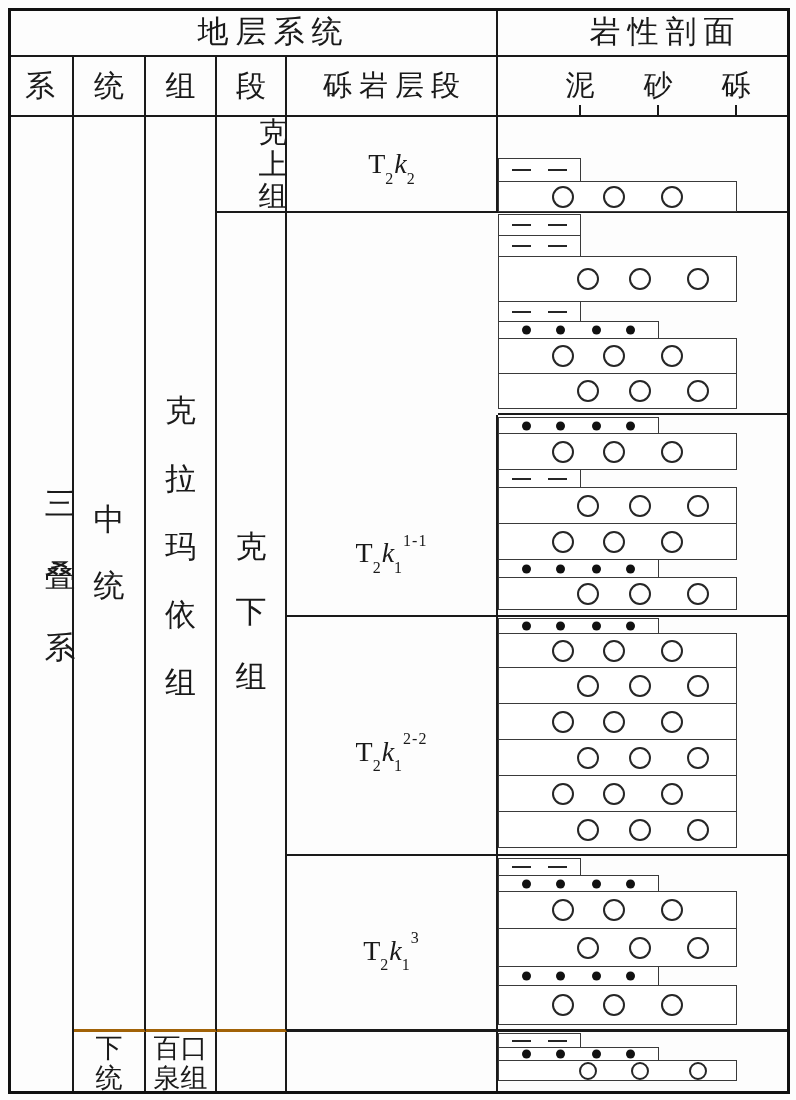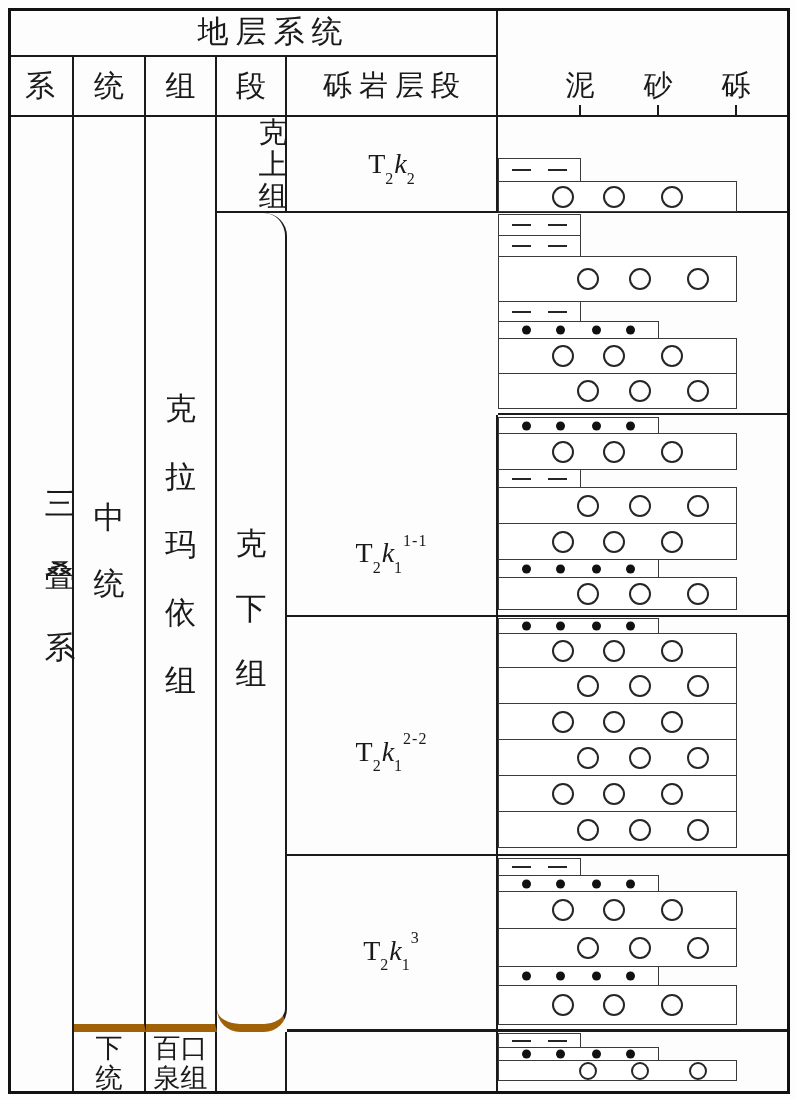--- a/index.html
+++ b/index.html
@@ -8,21 +8,21 @@
     font-family:"Liberation Serif","DejaVu Serif",serif;color:#1a1a1a;
     overflow:hidden;
   }
   .tbl{position:absolute;left:8px;top:8px;width:782px;height:1086px;}
   .cell{
     position:absolute;box-sizing:border-box;background:transparent;
     display:flex;align-items:center;justify-content:center;text-align:center;
   }
   .br2{border-right:2px solid #1a1a1a;}
   .bb2{border-bottom:2px solid #1a1a1a;}
-  .bb3{border-bottom:8px solid #a16207;}
+  .bb3{border-bottom:3px solid #a16207;}
   .outer-border{
     position:absolute;left:0;top:0;width:100%;height:100%;box-sizing:border-box;
     border:3px solid #111;pointer-events:none;z-index:40;
   }
   
   .title{font-size:31px;letter-spacing:7px;text-indent:7px;margin-left:36px;}
   .colhead{font-size:30px;}
   .unithead{font-size:29px;letter-spacing:7px;text-indent:7px;}
   
   .scale-cell{position:relative;}
@@ -67,20 +67,23 @@
 </style>
 </head>
 <body>
 
 <div class="stage">
   <div class="tbl" id="grid">
 
     <div class="cell br2 bb2" style="left:0;top:0;width:490px;height:49px;">
       <span class="title">地层系统</span>
     </div>
+    <div class="cell bb2" style="left:490px;top:0;width:292px;height:49px;">
+      <span class="title">岩性剖面</span>
+    </div>
 
     <div class="cell br2 bb2" style="left:0;top:49px;width:66px;height:60px;">
       <span class="colhead">系</span>
     </div>
     <div class="cell br2 bb2" style="left:66px;top:49px;width:72px;height:60px;">
       <span class="colhead">统</span>
     </div>
     <div class="cell br2 bb2" style="left:138px;top:49px;width:71px;height:60px;">
       <span class="colhead">组</span>
     </div>
@@ -113,21 +116,21 @@
     <div class="cell br2 bb3" style="left:138px;top:109px;width:71px;height:915px;">
       <span class="vtext v-karamay">克拉玛依组</span>
     </div>
     <div class="cell br2" style="left:138px;top:1024px;width:71px;height:62px;">
       <span class="vtext v-baikouquan">百口泉组</span>
     </div>
 
     <div class="cell br2 bb2" style="left:209px;top:109px;width:70px;height:96px;">
       <span class="vtext v-upper">克上组</span>
     </div>
-    <div class="cell br2 bb3" style="left:209px;top:205px;width:70px;height:819px;border-radius:23px;">
+    <div class="cell br2 bb3" style="left:209px;top:205px;width:70px;height:819px;">
       <span class="vtext v-lower">克下组</span>
     </div>
     <div class="cell br2" style="left:209px;top:1024px;width:70px;height:62px;"></div>
 
     <div class="cell br2 sec-label" style="left: 279px; top: 109px; width: 211px; height: 96px; border-bottom: 2px solid rgb(26, 26, 26);">
         <div class="ulabel" style="transform: translateY(0px);"><span>T</span><sub>2</sub><i>k</i><sub>2</sub></div>
       </div>
       <div class="lith-sec" style="top: 109px; height: 96px; border-bottom: 2px solid rgb(26, 26, 26); padding-top: 41px;">
         <div class="bed mudstone" style="height: 24px;">
           <div class="dash" style="left: 13px;"></div>

